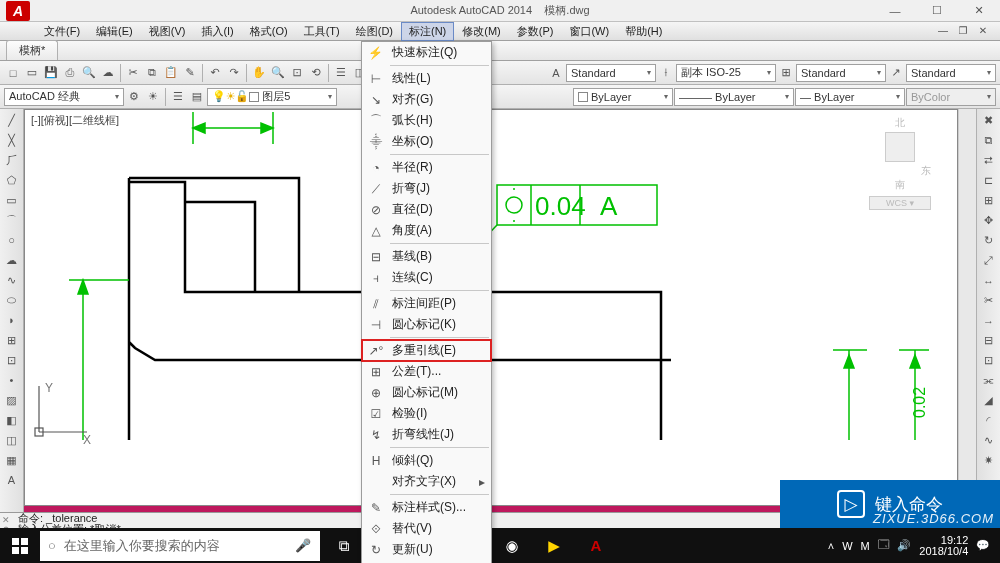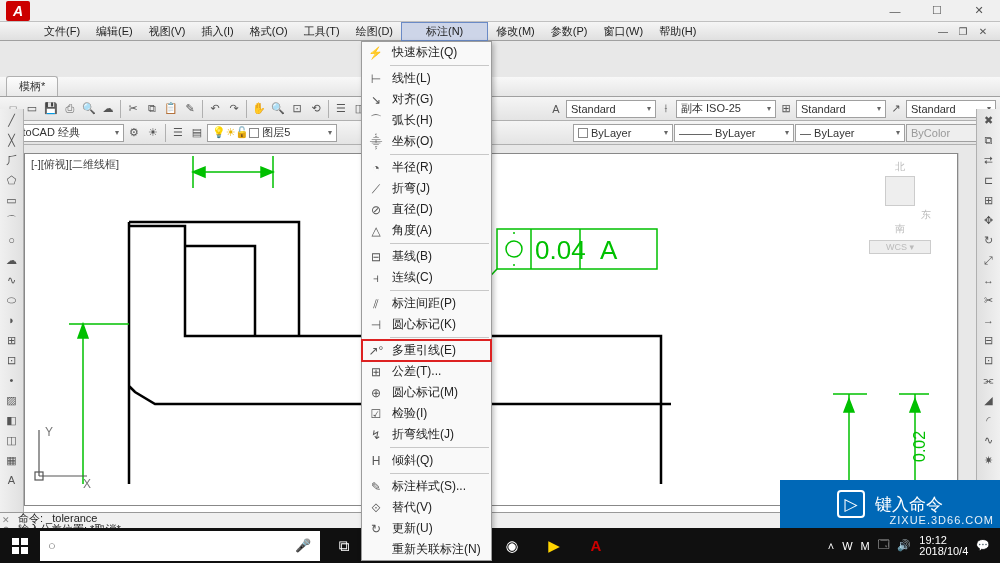--- a/index.html
+++ b/index.html
@@ -5,43 +5,43 @@
 * { box-sizing: border-box; margin: 0; padding: 0; font-family: "Microsoft YaHei", SimSun, Arial, sans-serif; }
 body { width: 1000px; height: 563px; background: #e8e8e8; overflow: hidden; font-size: 11px; position: relative; }
 
 .title-bar { height: 22px; background: #f0f0f0; display: flex; align-items: center; border-bottom: 1px solid #c0c0c0; position: relative; }
 .app-icon { width: 24px; height: 20px; margin-left: 6px; background: #cc0000; display:flex; align-items:center; justify-content:center; color:#fff; font-weight:bold; border-radius: 2px;}
 .app-icon span { font-size: 14px; font-style: italic; }
 .title-center { position: absolute; left: 50%; transform: translateX(-50%); color: #555; }
 .win-btns { margin-left: auto; display: flex; gap: 0; }
 .win-btn { width: 42px; height: 22px; display: flex; align-items: center; justify-content: center; color: #555; background: transparent; cursor: pointer; }
 
-.menu-bar { height: 19px; background: linear-gradient(#f5f5f5,#e0e0e0); display: flex; align-items: center; padding-left: 36px; border-bottom: 1px solid #a0a0a0; }
+.menu-bar { height: 19px; background: linear-gradient(#f5f5f5,#e0e0e0); display: flex; align-items: flex-start; padding-left: 36px; border-bottom: 1px solid #a0a0a0; }
 .menu-item { padding: 2px 8px; color: #222; cursor: pointer; font-size: 11px; }
-.menu-item.open { background: #cdd5e8; border: 1px solid #6a8ac6; padding: 1px 24px; }
+.menu-item.open { background: #cdd5e8; border: 1px solid #6a8ac6; padding: 1px 7px; }
 .mdi-btns { margin-left: auto; display:flex; gap:2px; padding-right:8px; color:#555;}
 .mdi-btn { width:18px; height:16px; display:flex; align-items:center; justify-content:center; font-size:10px; cursor:pointer;}
 
-.doc-tabs { height: 20px; background: linear-gradient(#f8f8f8,#e6e6e6); display: flex; align-items: flex-end; padding-left: 6px; border-bottom: 1px solid #a0a0a0; margin-top: 36px; }
+.doc-tabs { height: 20px; background: linear-gradient(#f8f8f8,#e6e6e6); display: flex; align-items: flex-end; padding-left: 6px; border-bottom: 1px solid #a0a0a0; }
 .doc-tab { padding: 2px 12px; background: linear-gradient(#fdfdfd,#eaeaea); border: 1px solid #b0b0b0; border-bottom: none; border-radius: 3px 3px 0 0; font-size: 11px; color:#333; }
 
 .toolbar-row { height: 24px; background: linear-gradient(#f5f5f5,#e4e4e4); display: flex; align-items: center; padding: 0 4px; border-bottom: 1px solid #b0b0b0; gap: 1px; overflow:hidden;}
 .tbtn { width: 18px; height: 18px; display:flex; align-items:center; justify-content:center; color:#555; cursor:pointer; font-size:11px; border-radius:2px; }
 .sep { width:1px; height:18px; background:#b0b0b0; margin:0 2px; }
 .combo { height: 18px; background: #fff; border: 1px solid #a0a0a0; display:flex; align-items:center; padding: 0 4px; font-size: 11px; color:#333; min-width: 80px; }
 .combo .dd { margin-left:auto; color:#666; font-size:8px; padding-left:3px;}
 .swatch { width:10px; height:10px; margin-right:3px; display:inline-block;}
 
 .workspace { position: absolute; left: 0; top: 109px; right: 0; bottom: 35px; display:flex; }
 .left-tool { width: 24px; background: linear-gradient(90deg,#f0f0f0,#e0e0e0); border-right:1px solid #b0b0b0; display:flex; flex-direction:column; align-items:center; padding-top:2px; gap:2px;}
 .left-tool .tbtn { width:20px; height:18px;}
 .right-tool { width: 24px; background: linear-gradient(90deg,#e0e0e0,#f0f0f0); border-left:1px solid #b0b0b0; display:flex; flex-direction:column; align-items:center; padding-top:2px; gap:2px;}
 .right-tool .tbtn { width:20px; height:18px;}
 
-.canvas-area { flex:1; position:relative; background:#ffffff;margin-top:44px; }
+.canvas-area { flex:1; position:relative; background:#be185d; }
 .canvas-frame { position:absolute; left:0; top:0; right:18px; bottom:22px; background:#fff; border:1px solid #888; overflow:hidden;}
 .canvas-frame svg { position:absolute; left:0; top:0;}
 .scroll-v { position:absolute; right:0; top:0; bottom:22px; width:18px; background:#e8e8e8; border-left:1px solid #ccc;}
 .scroll-h { position:absolute; left:0; right:18px; bottom:6px; height:16px; background:#e8e8e8; border-top:1px solid #ccc; display:flex; align-items:center;}
 .model-tabs { position:absolute; left:0; right:18px; bottom:-16px; height:20px; display:flex; align-items:center; background:linear-gradient(#f0f0f0,#ddd); padding-left:4px; gap:0; border-top:1px solid #999;}
 .mtab-nav { width:14px; height:16px; display:flex; align-items:center; justify-content:center; background:#e8e8e8; border:1px solid #aaa; color:#555; font-size:9px;}
 .mtab { padding: 1px 10px; background:#fff; border:1px solid #888; font-size:11px; }
 .mtab.inactive { background:#e4e4e4;}
 
 .viewcube-area { position:absolute; right:26px; top:6px; width:62px; text-align:center; color:#bbb; font-size:10px;}
@@ -65,29 +65,32 @@
 .status-right { margin-left:auto; display:flex; gap:1px; align-items:center;}
 .tb-overlay { position:fixed; left:0; right:0; bottom:0; height:35px; background:#101010; display:flex; align-items:center; z-index:500;}
 .start-btn { width:40px; height:35px; display:flex; align-items:center; justify-content:center; color:#fff;}
 .search-box { height:30px; width:280px; background:#fff; border-radius:0; display:flex; align-items:center; padding:0 8px; color:#666; font-size:13px; gap:8px;}
 .tb-icons { display:flex; align-items:center; gap:2px; margin-left:4px;}
 .tb-icon { width:40px; height:35px; display:flex; align-items:center; justify-content:center; color:#fff; font-size:15px; }
 .tb-tray { margin-left:auto; display:flex; align-items:center; gap:8px; padding-right:10px; color:#fff; font-size:11px;}
 
 .watermark { position:absolute; right:0; bottom:35px; width:220px; height:48px; background:#0068b7; color:#fff; display:flex; align-items:center; justify-content:center; gap:10px; font-size:17px; z-index:600;}
 .watermark .wlogo { width:28px; height:28px; border:2px solid #fff; border-radius:4px; display:flex; align-items:center; justify-content:center;}
-.watermark .wurl { position:absolute; right:6px; bottom:2px; font-size:11px; letter-spacing:1px; opacity:.9;}
+.watermark .wurl { position:absolute; right:6px; bottom:2px; font-size:13px; letter-spacing:1px; opacity:.9;font-style:italic;}
 </style>
 </head>
 <body>
 
 <div class="title-bar">
   <div class="app-icon">
       <span>A</span>
     </div>
+  <div class="title-center">
+    <span>Autodesk AutoCAD 2014</span>&nbsp;&nbsp;&nbsp;&nbsp;<span>模柄.dwg</span>
+  </div>
   <div class="win-btns">
     <div class="win-btn">—</div>
     <div class="win-btn">☐</div>
     <div class="win-btn win-close">✕</div>
   </div>
 </div>
 
 <div class="menu-bar">
   <div class="menu-item">文件(F)</div>
   <div class="menu-item">编辑(E)</div>
@@ -396,20 +399,25 @@
     </div>
     <div class="dm-item">
       <span class="dm-icon">↯</span>
       <span>折弯线性(J)</span>
     </div>
     <div class="dm-sep"></div>
     <div class="dm-item">
       <span class="dm-icon">H</span>
       <span>倾斜(Q)</span>
     </div>
+    <div class="dm-item">
+      <span class="dm-icon"></span>
+      <span>对齐文字(X)</span>
+      <span style="margin-left: auto; padding-right: 6px; color: rgb(85, 85, 85);">▸</span>
+    </div>
     <div class="dm-sep"></div>
     <div class="dm-item">
       <span class="dm-icon">✎</span>
       <span>标注样式(S)...</span>
     </div>
     <div class="dm-item">
       <span class="dm-icon">⟐</span>
       <span>替代(V)</span>
     </div>
     <div class="dm-item">
@@ -474,36 +482,37 @@
   <div class="start-btn">
     <svg width="16" height="16">
         <rect x="0" y="0" width="7" height="7" fill="#fff"></rect>
         <rect x="9" y="0" width="7" height="7" fill="#fff"></rect>
         <rect x="0" y="9" width="7" height="7" fill="#fff"></rect>
         <rect x="9" y="9" width="7" height="7" fill="#fff"></rect>
       </svg>
   </div>
   <div class="search-box">
     <span>○</span>
+    <span>在这里输入你要搜索的内容</span>
     <span style="margin-left:auto">🎤</span>
   </div>
   <div class="tb-icons">
     <div class="tb-icon">⧉</div>
     <div class="tb-icon" style="color:#4cc2ff">e</div>
     <div class="tb-icon">📁</div>
     <div class="tb-icon">🛍</div>
     <div class="tb-icon">◉</div>
     <div class="tb-icon" style="color:#ffd400">▶</div>
     <div class="tb-icon" style="color:#c00;font-weight:bold">A</div>
   </div>
   <div class="tb-tray">
     <span>˄</span>
     <span>W</span>
     <span>M</span>
     <span>🗔</span>
     <span>🔊</span>
-    <div style="line-height:11px">
+    <div style="text-align:right;line-height:11px">
       <div>19:12</div>
       <div>2018/10/4</div>
     </div>
     <span>💬</span>
   </div>
 </div>
 
 </body></html>

